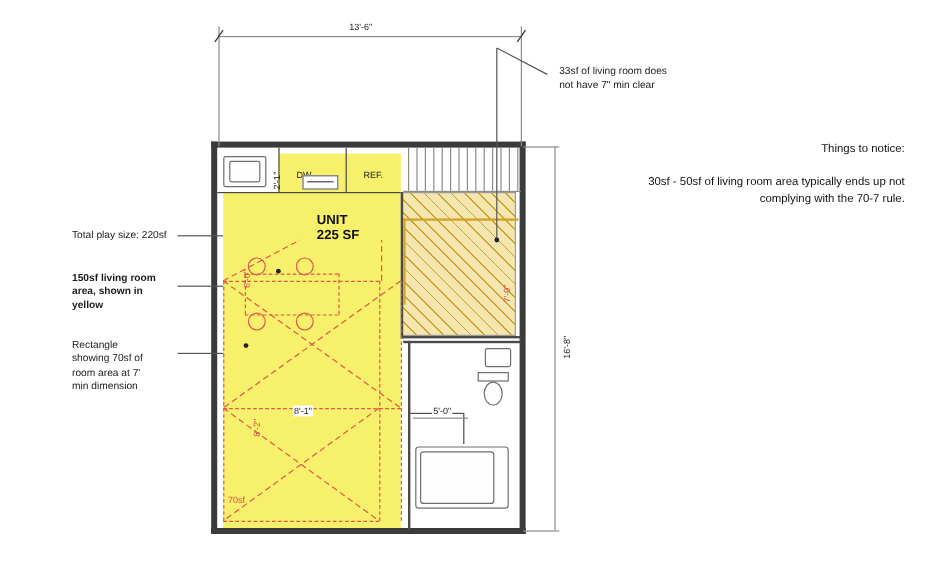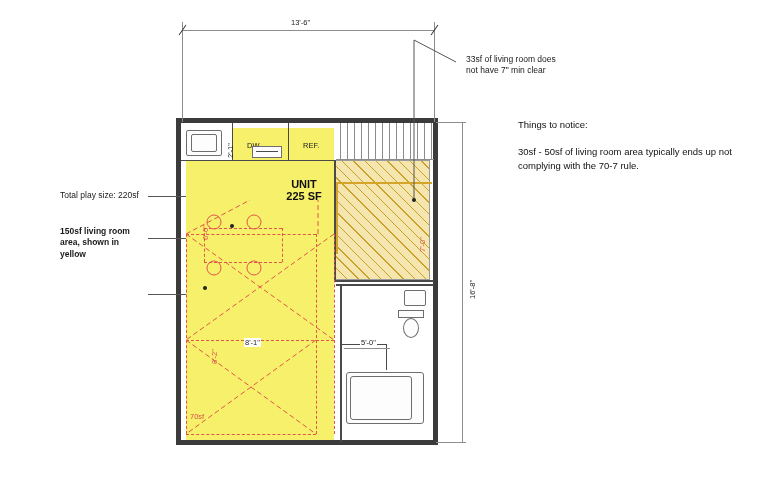--- a/index.html
+++ b/index.html
@@ -23,20 +23,21 @@
     white-space: pre-line;
   }
   .notes {
     position: absolute;
     left: 518px;
     top: 118px;
     width: 236px;
     font-size: 9.5px;
     color: #111;
     line-height: 1.42;
+    text-align: right;
   }
   .notes p { margin: 0 0 12px 0; }
   .notes p.first { margin-bottom: 14px; }
 
   
   #plan {
     position: absolute;
     left: 0;
     top: 0;
     width: 520px;
@@ -111,21 +112,20 @@
     position: absolute;
     font-size: 7.5px;
     color: #d9534f;
   }
   .rot90 { transform: rotate(-90deg); transform-origin: left top; }
   .unitlabel {
     position: absolute;
     font-size: 11px;
     font-weight: bold;
     color: #111;
-    text-align: center;
   }
   .leader { position: absolute; background: #555; height: 1px; }
   .tick {
     position: absolute;
     width: 1px;
     height: 12px;
     background: #333;
     transform: rotate(35deg);
   }
 </style>
@@ -258,20 +258,24 @@
       <line x1="414" y1="40" x2="456" y2="62" stroke="#555" stroke-width="1"></line>
       <circle cx="414" cy="200" r="2" fill="#222"></circle>
     </svg>
 
   </div>
 
   <div class="txt" style="left:60px; top:190px; width:92px;">Total play size: 220sf</div>
   <div class="txt" style="left:60px; top:226px; width:92px;font-weight:bold;">150sf living room
 area, shown in
 yellow</div>
+  <div class="txt" style="left:60px; top:282px; width:92px;">Rectangle
+showing 70sf  of
+room area at 7'
+min dimension</div>
 
   <div class="txt" style="left:466px; top:54px; width:120px;">33sf of living room does
 not have 7" min clear</div>
 
   <div class="notes">
     <p class="first">Things to notice:</p>
     <p>30sf - 50sf of living room area typically ends up not complying with the 70-7 rule.</p>
   </div>
 
 </div>

